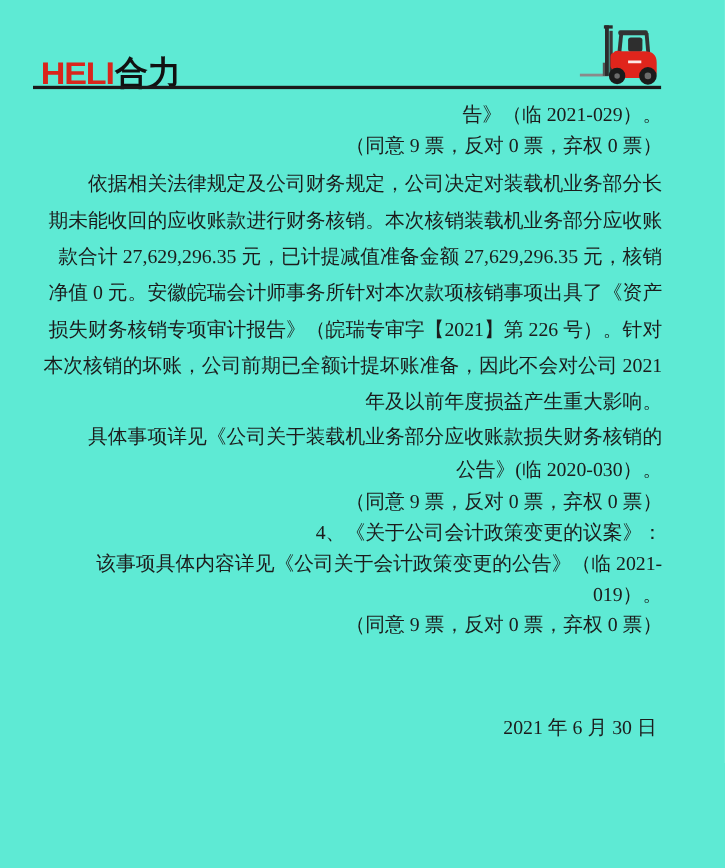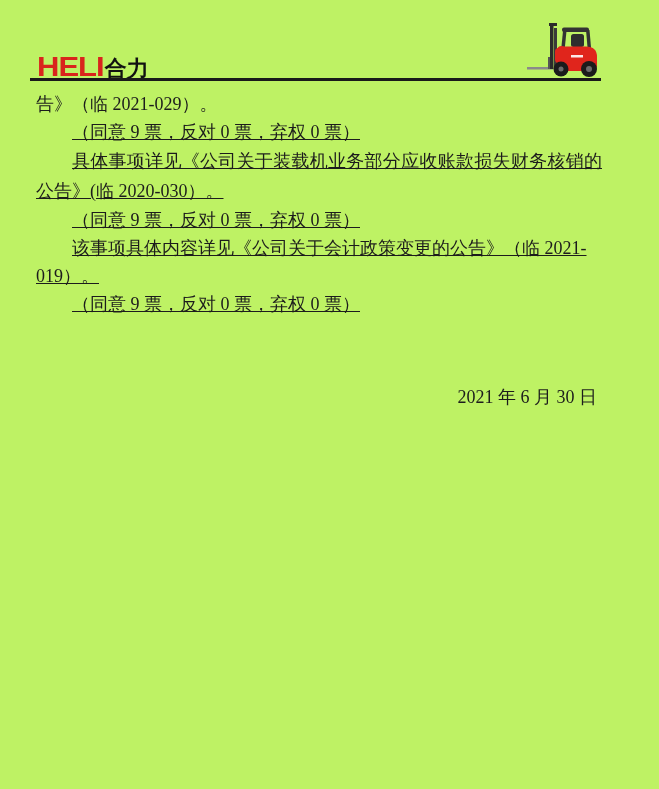--- a/index.html
+++ b/index.html
@@ -4,52 +4,52 @@
 <style>
   html, body { margin: 0; padding: 0; }
   body {
     width: 659px; height: 789px;
     background: #ffffff;
     overflow: hidden;
     font-family: "Liberation Serif", "DejaVu Serif", serif;
     color: #1c1c1c;
     position: relative;
   }
-  .page { position: absolute; inset: 0; background: #bef264; padding-left: 40px; }
+  .page { position: absolute; inset: 0; background: #5eead4; padding-left: 40px; }
 
   
   .logo {
     position: absolute; left: 37px; top: 50px;
     display: flex; align-items: baseline;
     white-space: nowrap; line-height: 1;
   }
   .logo-latin {
     font-family: "Liberation Sans", sans-serif;
     font-weight: 900; font-size: 31px; letter-spacing: -1px;
     color: #d9251c; transform: scaleY(0.92); transform-origin: bottom left;
   }
   .logo-cjk {
     font-family: "Liberation Sans", sans-serif;
-    font-weight: 900; font-size: 22px; color: #111111;
+    font-weight: 900; font-size: 30px; color: #111111;
     margin-left: 1px;
   }
   .header-rule {
     position: absolute; left: 30px; top: 78px;
     width: 571px; height: 2.5px; background: #1a1a1a;
   }
   .forklift { position: absolute; left: 527px; top: 21px; width: 74px; height: 58px; }
 
   
   .doc {
     position: absolute; left: 36px; top: 90px; width: 566px;
     font-size: 18px;
   }
-  .doc p { margin: 0; }
+  .doc p { margin: 0; text-align: right; }
   .line  { line-height: 28px; }
-  .indent { text-indent: 2em; text-decoration: underline; }
+  .indent { text-indent: 2em; }
   .just {
     line-height: 33px;
     text-align: justify;
     margin-top: 5px !important;
   }
   .para2 { line-height: 30px; text-align: justify; }
   .closing { margin-top: 34px !important; }
 
   .signature { margin-top: 62px; text-align: right; }
   .sig-company { line-height: 34px; }
@@ -86,22 +86,24 @@
         <circle cx="62" cy="48" r="3" fill="#6b6b6b"></circle>
       </svg>
     </div>
 
     <div class="header-rule"></div>
   </header>
 
   <main class="doc">
     <p class="line">告》（临 2021-029）。</p>
     <p class="line indent">（同意 9 票，反对 0 票，弃权 0 票）</p>
+    <p class="just indent">依据相关法律规定及公司财务规定，公司决定对装载机业务部分长期未能收回的应收账款进行财务核销。本次核销装载机业务部分应收账款合计 27,629,296.35 元，已计提减值准备金额 27,629,296.35 元，核销净值 0 元。安徽皖瑞会计师事务所针对本次款项核销事项出具了《资产损失财务核销专项审计报告》（皖瑞专审字【2021】第 226 号）。针对本次核销的坏账，公司前期已全额计提坏账准备，因此不会对公司 2021 年及以前年度损益产生重大影响。</p>
     <p class="para2 indent">具体事项详见《公司关于装载机业务部分应收账款损失财务核销的公告》(临 2020-030）。</p>
     <p class="line indent">（同意 9 票，反对 0 票，弃权 0 票）</p>
+    <p class="line indent">4、《关于公司会计政策变更的议案》：</p>
     <p class="line indent">该事项具体内容详见《公司关于会计政策变更的公告》（临 2021-019）。</p>
     <p class="line indent">（同意 9 票，反对 0 票，弃权 0 票）</p>
 
 
     <div class="signature">
       <p class="sig-date">2021 年 6 月 30 日</p>
     </div>
   </main>
 
 </div>

